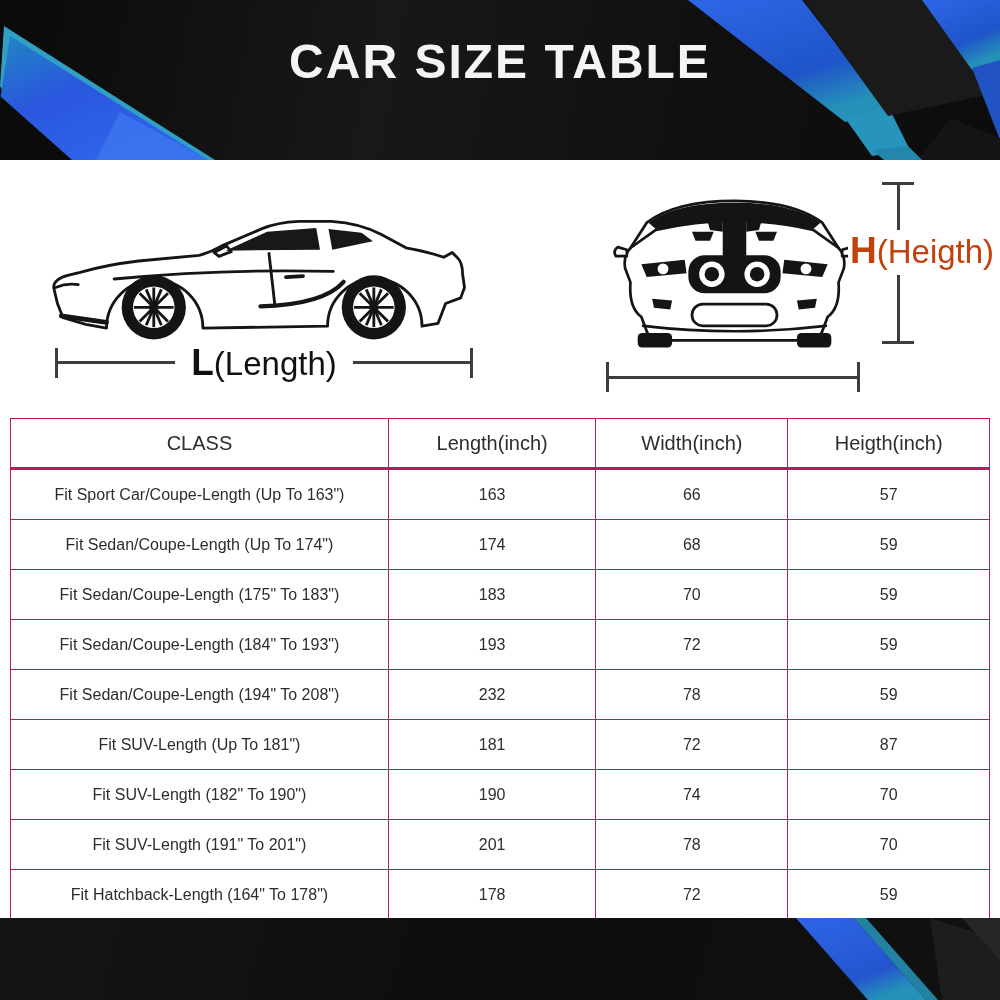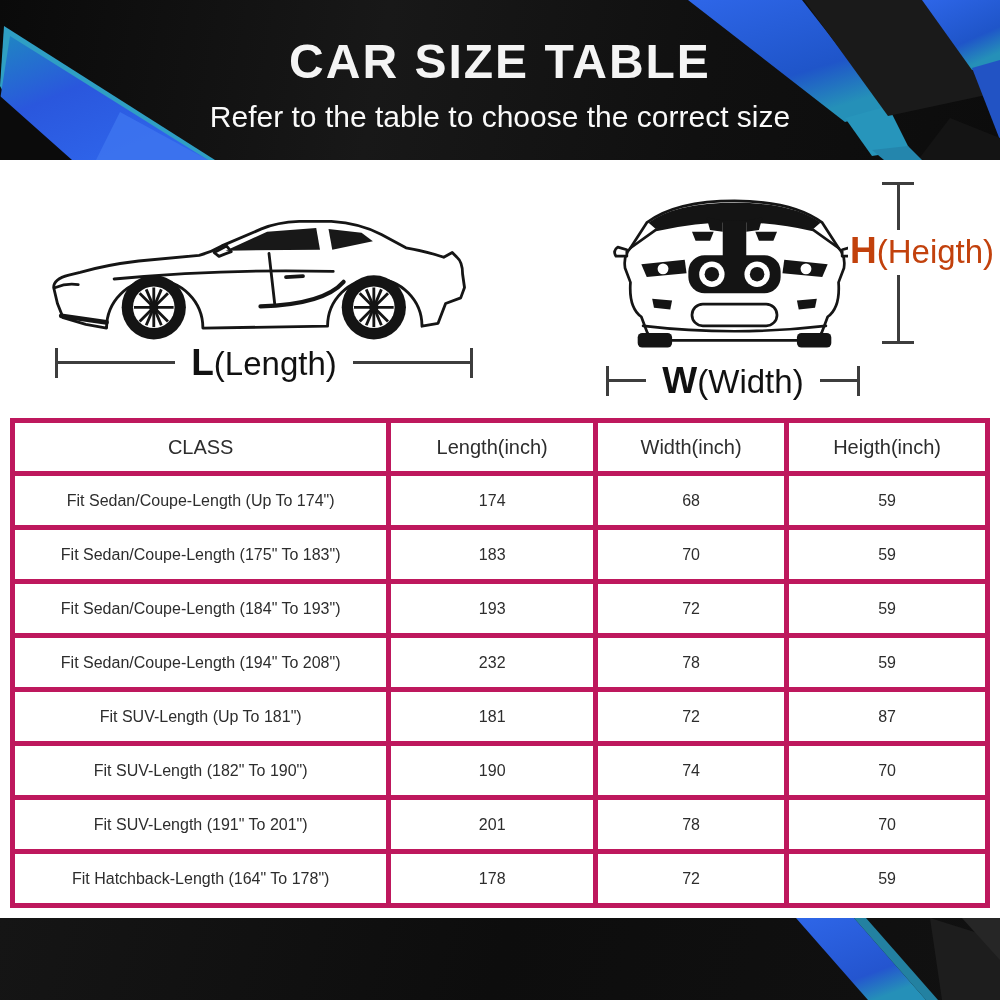--- a/index.html
+++ b/index.html
@@ -41,21 +41,21 @@
     position:absolute; left:848px; top:230px; background:#ffffff; padding:2px 6px 6px 2px;
     font-size:33px; color:#c2410c; white-space:nowrap; line-height:1;
   }
   .label-h .abbr { font-weight:700; font-size:37px; }
   
   .size-table {
     position:absolute; left:10px; top:418px; width:980px;
     border-collapse:collapse; table-layout:fixed; background:#fff;
   }
   .size-table th, .size-table td {
-    border:5px solid #be185d; text-align:center; vertical-align:middle; color:#2d2d2d;
+    border:1px solid #be185d; text-align:center; vertical-align:middle; color:#2d2d2d;
   }
   .size-table th { height:46px; font-size:20px; font-weight:400; border-bottom-width:3px; }
   .size-table td { height:47px; font-size:16px; }
   
   .footer {
     position:absolute; left:0; top:918px; width:1000px; height:82px;
     background:linear-gradient(105deg,#151515 0%,#0d0d0d 50%,#111111 100%);
     overflow:hidden;
   }
 </style>
@@ -85,21 +85,20 @@
     <polygon points="688,0 802,0 888,110 845,122" fill="url(#gR)"></polygon>
     <polygon points="845,118 888,106 910,150 872,156" fill="#2795bb"></polygon>
     <polygon points="804,0 938,0 1000,92 888,116" fill="#1a1a1a"></polygon>
     <polygon points="922,0 1000,0 1000,62 972,70" fill="url(#gR)"></polygon>
     <polygon points="972,68 1000,60 1000,140" fill="#2253c4"></polygon>
     <polygon points="950,118 1000,138 1000,160 918,160" fill="#141414"></polygon>
     <polygon points="872,150 908,146 922,160 884,160" fill="#2486ad"></polygon>
   </svg>
   <div class="banner-text">
     <div class="banner-title">CAR SIZE TABLE</div>
-    <div class="banner-subtitle">Refer to the table to choose the correct size</div>
   </div>
 </div>
 
 <svg class="car-illustration side-car" width="425" height="156" viewBox="0 0 450 165">
   <g stroke="#151515" fill="none" stroke-width="3" stroke-linejoin="round" stroke-linecap="round">
     <path fill="#ffffff" d="M10,118 L6,101 Q6,92 22,88 L34,85 Q62,77 96,73 L160,67
       Q172,64 184,57 L226,39 Q242,32 266,31 L300,31 Q331,33 353,45 L379,59
       Q402,63 419,69 L428,64 L433,69 Q439,74 439,87 L441,101 L437,112 L421,118
       L413,139 L396,142 A47,47 0 0 0 296,142 L164,144 A48,48 0 0 0 62,144
       L40,140 L16,133 Z"></path>
@@ -181,21 +180,20 @@
   <div class="tick-v"></div>
   <div class="seg-h"></div>
   <div class="meas-label"><span class="abbr">L</span><span>(Length)</span></div>
   <div class="seg-h"></div>
   <div class="tick-v"></div>
 </div>
 
 <div class="meas-line meas-w">
   <div class="tick-v"></div>
   <div class="seg-h"></div>
-  <div class="meas-label"><span class="abbr">W</span><span>(Width)</span></div>
   <div class="seg-h"></div>
   <div class="tick-v"></div>
 </div>
 
 <div class="meas-v">
   <div class="tick-h"></div>
   <div class="seg-v"></div>
   <div class="tick-h"></div>
 </div>
 <div class="label-h"><span class="abbr">H</span><span>(Heigth)</span></div>
@@ -209,20 +207,26 @@
   </colgroup>
   <thead>
       <tr>
         <th>CLASS</th>
         <th>Length(inch)</th>
         <th>Width(inch)</th>
         <th>Heigth(inch)</th>
       </tr>
     </thead>
   <tbody>
+      <tr>
+        <td>Fit Sport Car/Coupe-Length (Up To 163")</td>
+        <td>163</td>
+        <td>66</td>
+        <td>57</td>
+      </tr>
       <tr>
         <td>Fit Sedan/Coupe-Length (Up To 174")</td>
         <td>174</td>
         <td>68</td>
         <td>59</td>
       </tr>
       <tr>
         <td>Fit Sedan/Coupe-Length (175" To 183")</td>
         <td>183</td>
         <td>70</td>

